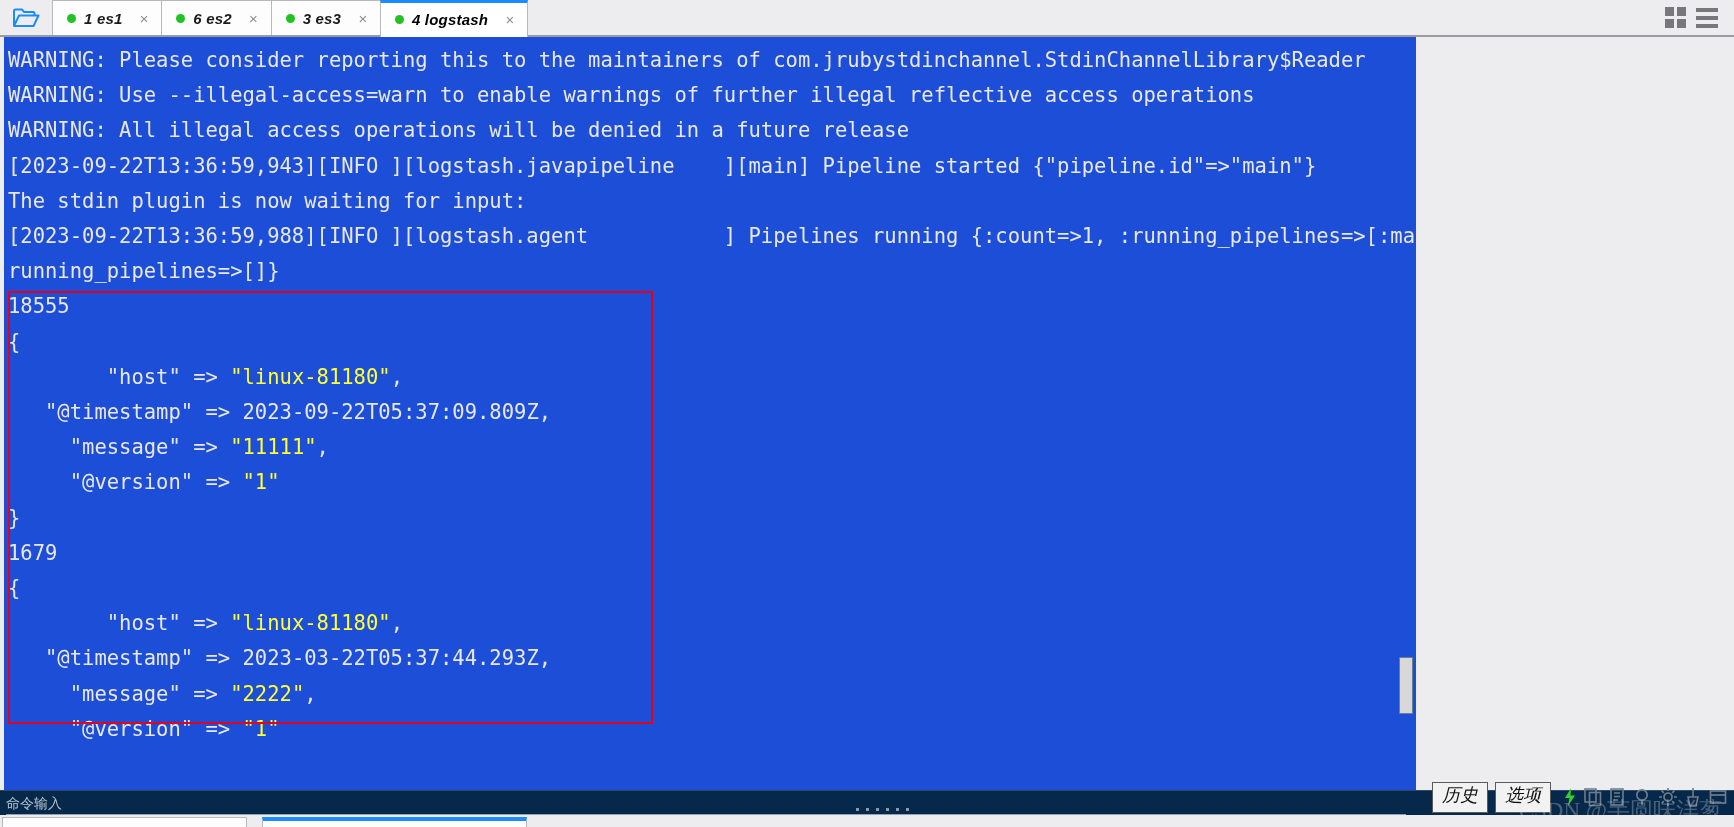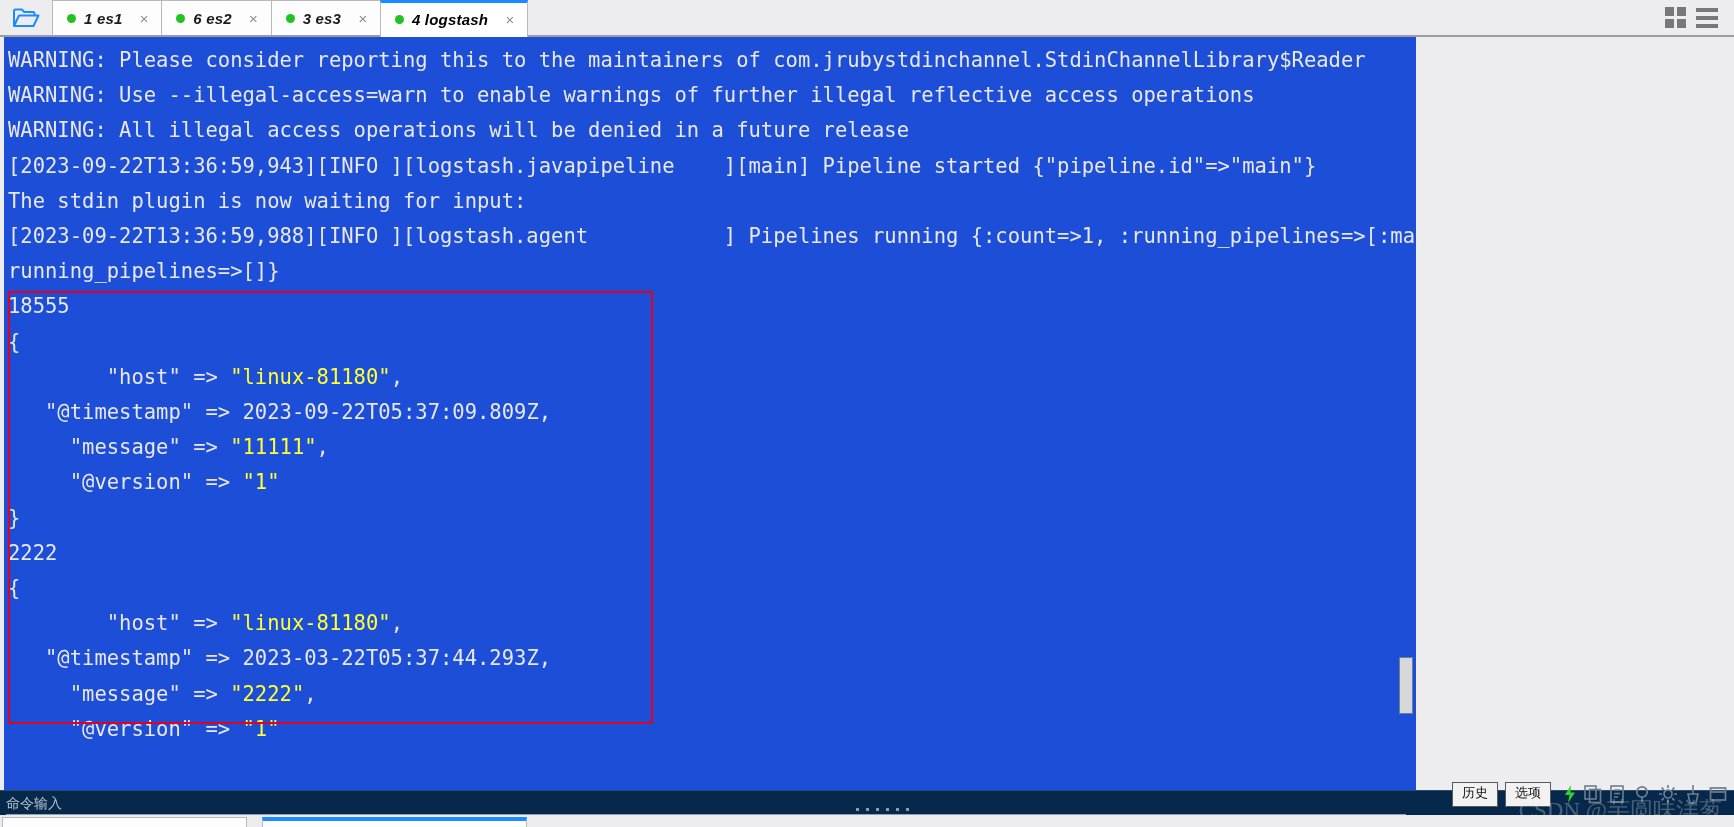--- a/index.html
+++ b/index.html
@@ -199,25 +199,26 @@
     right: 6px;
     top: 782px;
     display: flex;
     align-items: center;
     gap: 7px;
   }
   .mini-btn {
     background: #f2f2f2;
     border: 1px solid #5a5a5a;
     color: #111;
-    font-size: 13px;
+    font-size: 18px;
     font-family: "Liberation Sans", sans-serif;
     padding: 2px 9px 5px;
     cursor: pointer;
     line-height: 1.2;
+    font-style: italic;
   }
   .tray { display: flex; align-items: center; gap: 5px; margin-left: 4px; }
   .tray svg { display: block; }
 
   .watermark {
     position: absolute;
     right: 12px;
     top: 795px;
     font-size: 23px;
     color: rgba(225,232,238,0.30);
@@ -319,21 +320,21 @@
 The stdin plugin is now waiting for input:
 [2023-09-22T13:36:59,988][INFO ][logstash.agent           ] Pipelines running {:count=&gt;1, :running_pipelines=&gt;[:main], :non_
 running_pipelines=&gt;[]}</span>
 <span>18555</span>
 <span>{</span>
         <span>"host"</span> <span>=&gt;</span> <span class="y">"linux-81180"</span><span>,</span>
    <span>"@timestamp"</span> <span>=&gt;</span> <span>2023-09-22T05:37:09.809Z</span><span>,</span>
      <span>"message"</span> <span>=&gt;</span> <span class="y">"11111"</span><span>,</span>
      <span>"@version"</span> <span>=&gt;</span> <span class="y">"1"</span>
 <span>}</span>
-<span>2222</span>
+<span>1679</span>
 <span>{</span>
         <span>"host"</span> <span>=&gt;</span> <span class="y">"linux-81180"</span><span>,</span>
    <span>"@timestamp"</span> <span>=&gt;</span> <span>2023-03-22T05:37:44.293Z</span><span>,</span>
      <span>"message"</span> <span>=&gt;</span> <span class="y">"2222"</span><span>,</span>
      <span>"@version"</span> <span>=&gt;</span> <span class="y">"1"</span></div>
 
     <div class="redbox"></div>
 
     <div class="scroll-track">
       <div class="scroll-thumb"></div>

